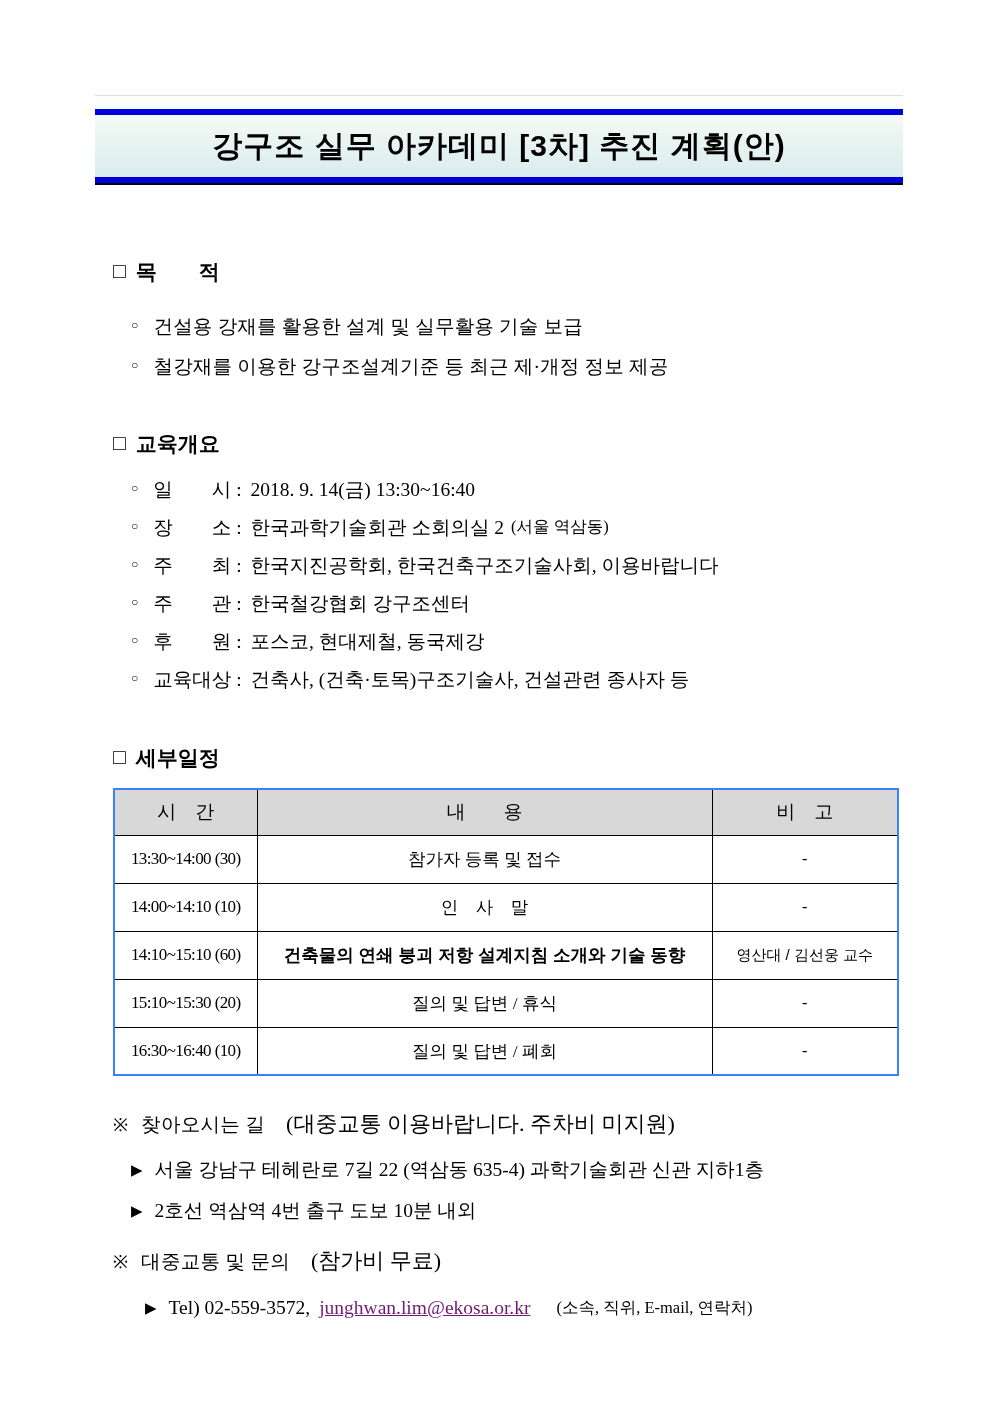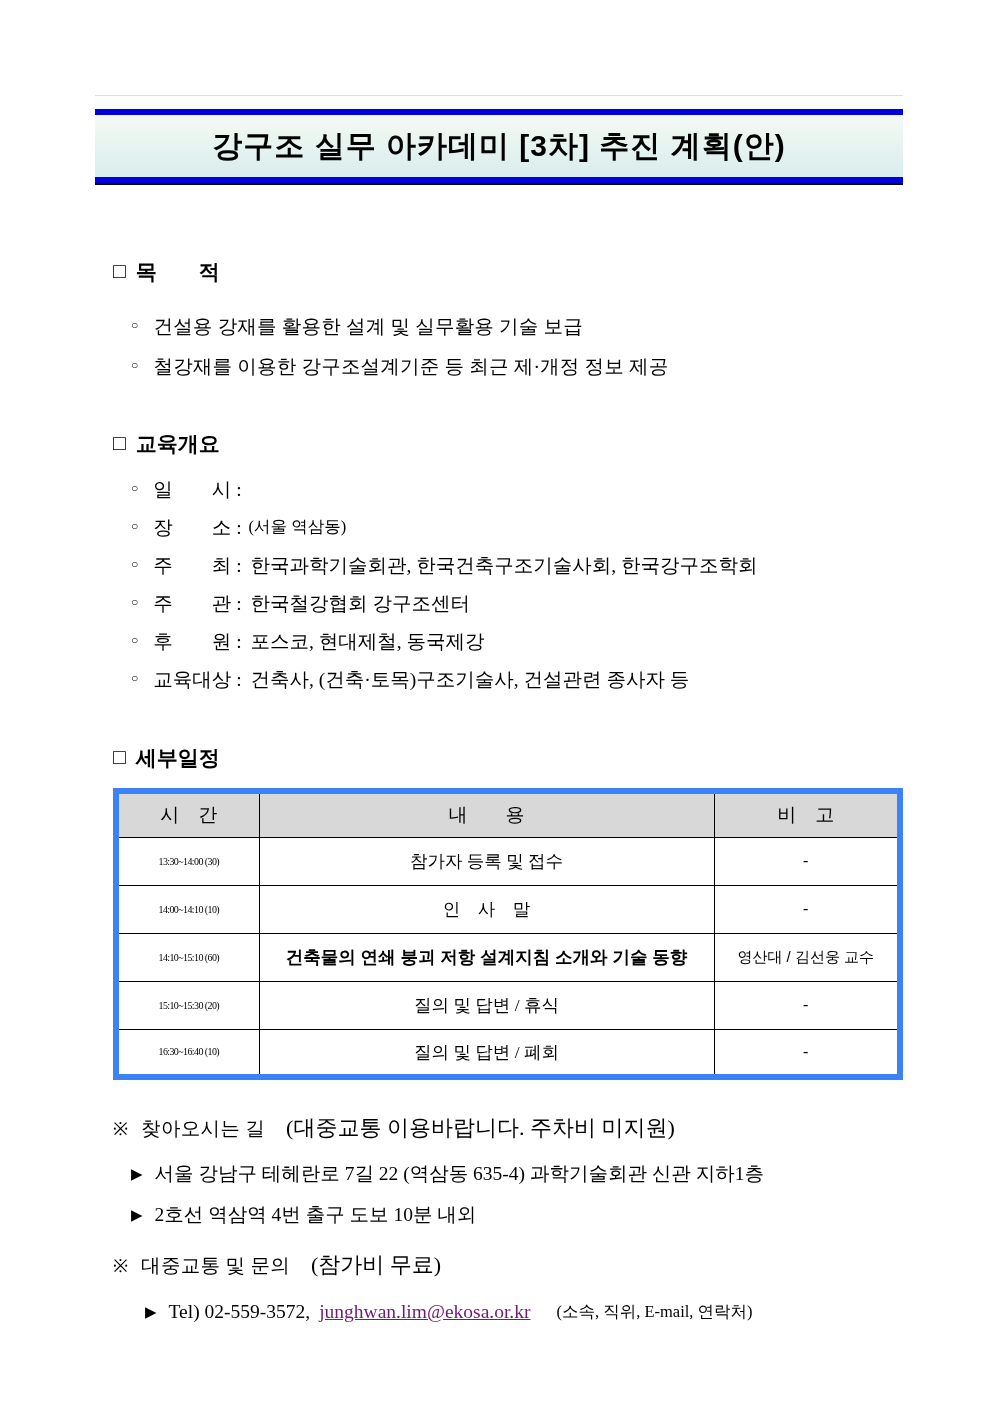--- a/index.html
+++ b/index.html
@@ -87,37 +87,37 @@
   }
   .ov-label { flex: 0 0 auto; }
   .ov-value { margin-left: 9px; }
   .ov-note  { margin-left: 7px; font-size: 16.5px; }
 
   
   .schedule-table {
     margin: 17px 0 0 113px;
     width: 784px;
     border-collapse: collapse;
-    border: 6px solid #3b82f6;
+    border: 2px solid #3b82f6;
     table-layout: fixed;
   }
   .schedule-table th, .schedule-table td {
     border: 1px solid #000;
     text-align: center;
     vertical-align: middle;
   }
   .schedule-table th {
     height: 46px;
     background: #d8d8d8;
     font-weight: normal;
     font-size: 19px;
   }
   .schedule-table td { height: 48px; }
   .cell-time {
-    font-size: 10px;
+    font-size: 17px;
     letter-spacing: -0.6px;
     white-space: nowrap;
   }
   .cell-content { font-size: 17.5px; margin-left: 17px; }
   .cell-note { font-size: 15px; font-family: "Liberation Sans", sans-serif; white-space: nowrap; }
   .plain-row .cell-note { font-family: "Liberation Serif", serif; font-size: 16px; }
   .bold-row .cell-content {
     font-family: "Liberation Sans", sans-serif;
     font-weight: bold;
     font-size: 17.5px;
@@ -185,31 +185,33 @@
 
   <section>
     <h2 class="sec-heading h-overview">
       <span class="sq">□</span>
       <span>교육개요</span>
     </h2>
     <ul class="overview-list">
       <li class="overview-item">
         <span class="circ">○</span>
         <span class="ov-label">일　　시 :</span>
+        <span class="ov-value">2018. 9. 14(금) 13:30~16:40</span>
         <span class="ov-note"></span>
       </li>
       <li class="overview-item">
         <span class="circ">○</span>
         <span class="ov-label">장　　소 :</span>
+        <span class="ov-value">한국과학기술회관 소회의실 2</span>
         <span class="ov-note">(서울 역삼동)</span>
       </li>
       <li class="overview-item">
         <span class="circ">○</span>
         <span class="ov-label">주　　최 :</span>
-        <span class="ov-value">한국과학기술회관, 한국건축구조기술사회, 한국강구조학회</span>
+        <span class="ov-value">한국지진공학회, 한국건축구조기술사회, 이용바랍니다</span>
         <span class="ov-note"></span>
       </li>
       <li class="overview-item">
         <span class="circ">○</span>
         <span class="ov-label">주　　관 :</span>
         <span class="ov-value">한국철강협회 강구조센터</span>
         <span class="ov-note"></span>
       </li>
       <li class="overview-item">
         <span class="circ">○</span>

